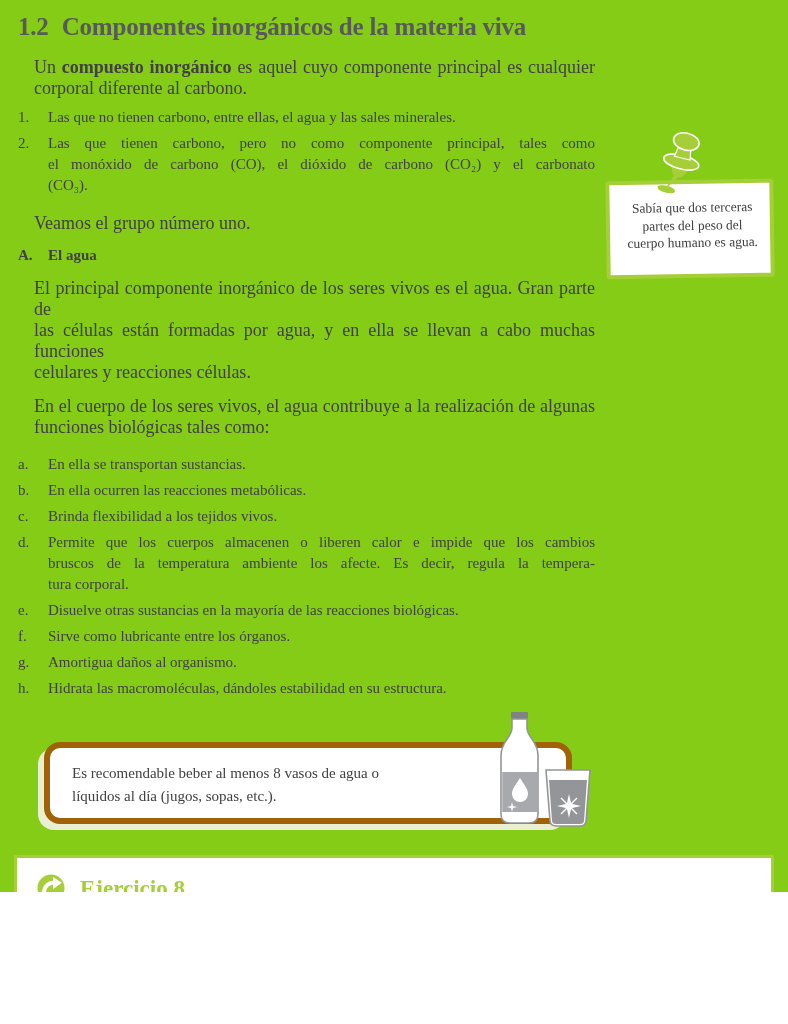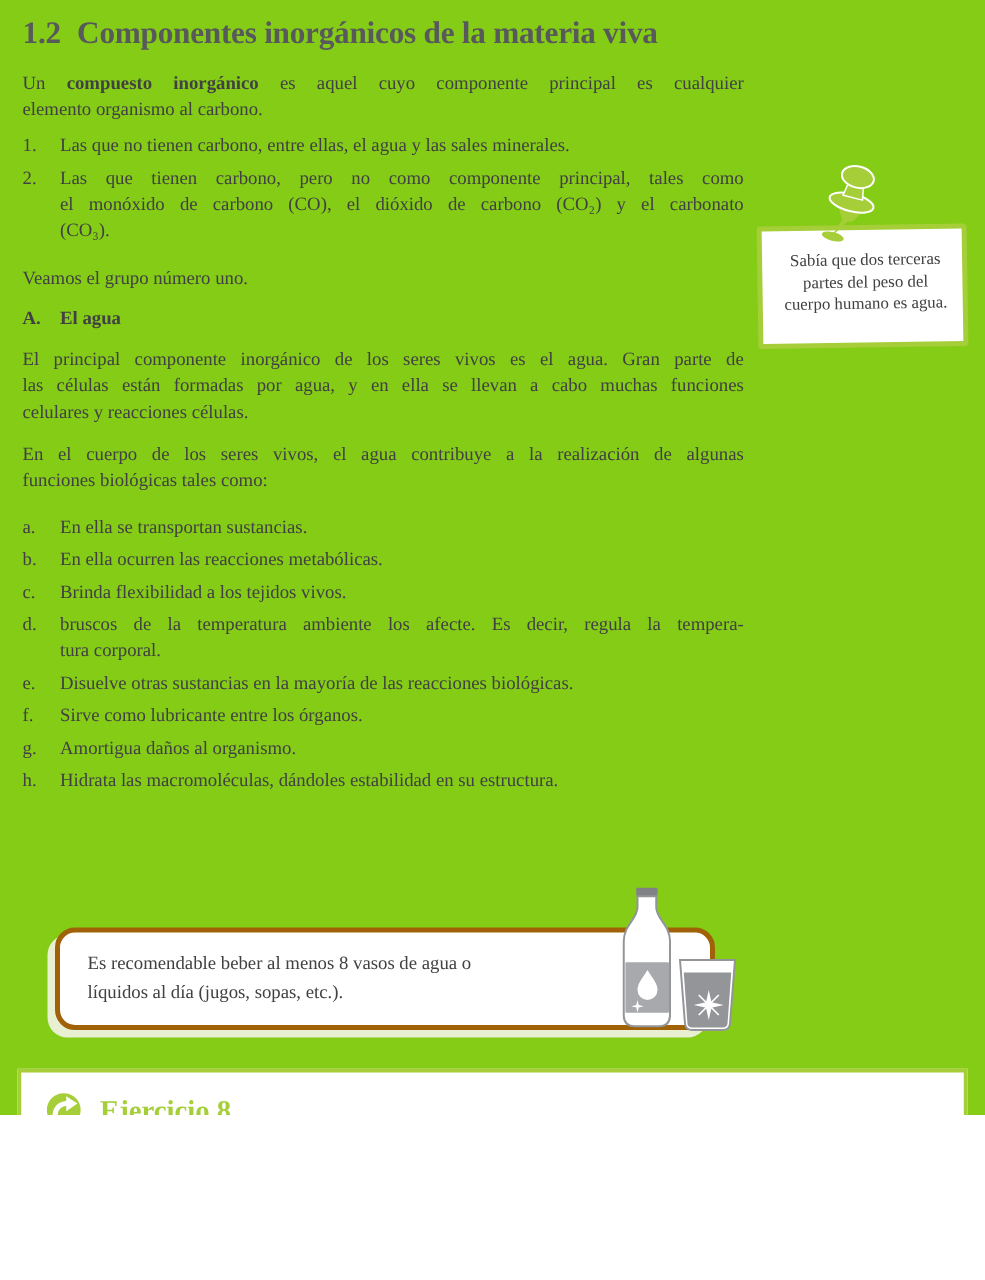--- a/index.html
+++ b/index.html
@@ -22,21 +22,21 @@
   .doc-title {
     margin: 0;
     font-size: 25px;
     line-height: 34px;
     font-weight: bold;
     color: #58595b;
     letter-spacing: -0.2px;
     white-space: nowrap;
   }
   .doc-title .num { margin-right: 13px; }
-  .para { margin: 17px 0 0 0; font-size: 15px; line-height: 21px; }
+  .para { margin: 17px 0 0 16px; font-size: 18px; line-height: 21px; }
   .para.first { margin-top: 13px; }
   .line { text-align: justify; text-align-last: justify; }
   .line.last { text-align: justify; text-align-last: left; }
   .b { font-weight: bold; }
   .list { margin-top: 8px; }
   .list.fn { margin-top: 16px; }
   .li { display: flex; margin-top: 5px; font-size: 15px; line-height: 21px; }
   .li .marker { flex: 0 0 30px; }
   .li .body { flex: 1 1 auto; min-width: 0; }
   .subhead {
@@ -58,21 +58,21 @@
     min-height: 98px;
   }
   .note-text { font-size: 13.5px; line-height: 17.5px; color: #414042; }
 
   
   .callout {
     position: absolute;
     left: 44px; top: 742px;
     width: 528px; height: 82px;
     background: #fff;
-    border: 4px solid #a16207;
+    border: 6px solid #a16207;
     border-radius: 16px;
     box-shadow: -6px 6px 0 #e9f0d2;
   }
   .callout-text {
     position: absolute; left: 22px; top: 14px; width: 345px;
     font-size: 15px; line-height: 23px; color: #414042;
   }
   .callout-art { position: absolute; left: 400px; top: -36px; width: 150px; height: 122px; }
 
   
@@ -101,21 +101,21 @@
 <body>
 
 <div class="page">
 
   <div class="main">
 
     <h1 class="doc-title"><span class="num">1.2</span><span>Componentes inorgánicos de la materia viva</span></h1>
 
     <div class="para first">
       <div class="line"><span>Un </span><span class="b">compuesto inorgánico</span><span> es aquel cuyo componente principal es cualquier</span></div>
-      <div class="line last">elemento organismo al carbono.</div>
+      <div class="line last">corporal diferente al carbono.</div>
     </div>
 
 
     <div class="list">
       <div class="li">
         <span class="marker">1.</span>
         <span class="body">
           <span class="line last">Las que no tienen carbono, entre ellas, el agua y las sales minerales.</span>
         </span>
       </div>
@@ -158,20 +158,21 @@
         <span class="marker">b.</span>
         <span class="body line last">En ella ocurren las reacciones metabólicas.</span>
       </div>
       <div class="li">
         <span class="marker">c.</span>
         <span class="body line last">Brinda flexibilidad a los tejidos vivos.</span>
       </div>
       <div class="li">
         <span class="marker">d.</span>
         <span class="body">
+          <div class="line">Permite que los cuerpos almacenen o liberen calor e impide que los cambios</div>
           <div class="line">bruscos de la temperatura ambiente los afecte. Es decir, regula la tempera-</div>
           <div class="line last">tura corporal.</div>
         </span>
       </div>
       <div class="li">
         <span class="marker">e.</span>
         <span class="body line last">Disuelve otras sustancias en la mayoría de las reacciones biológicas.</span>
       </div>
       <div class="li">
         <span class="marker">f.</span>

